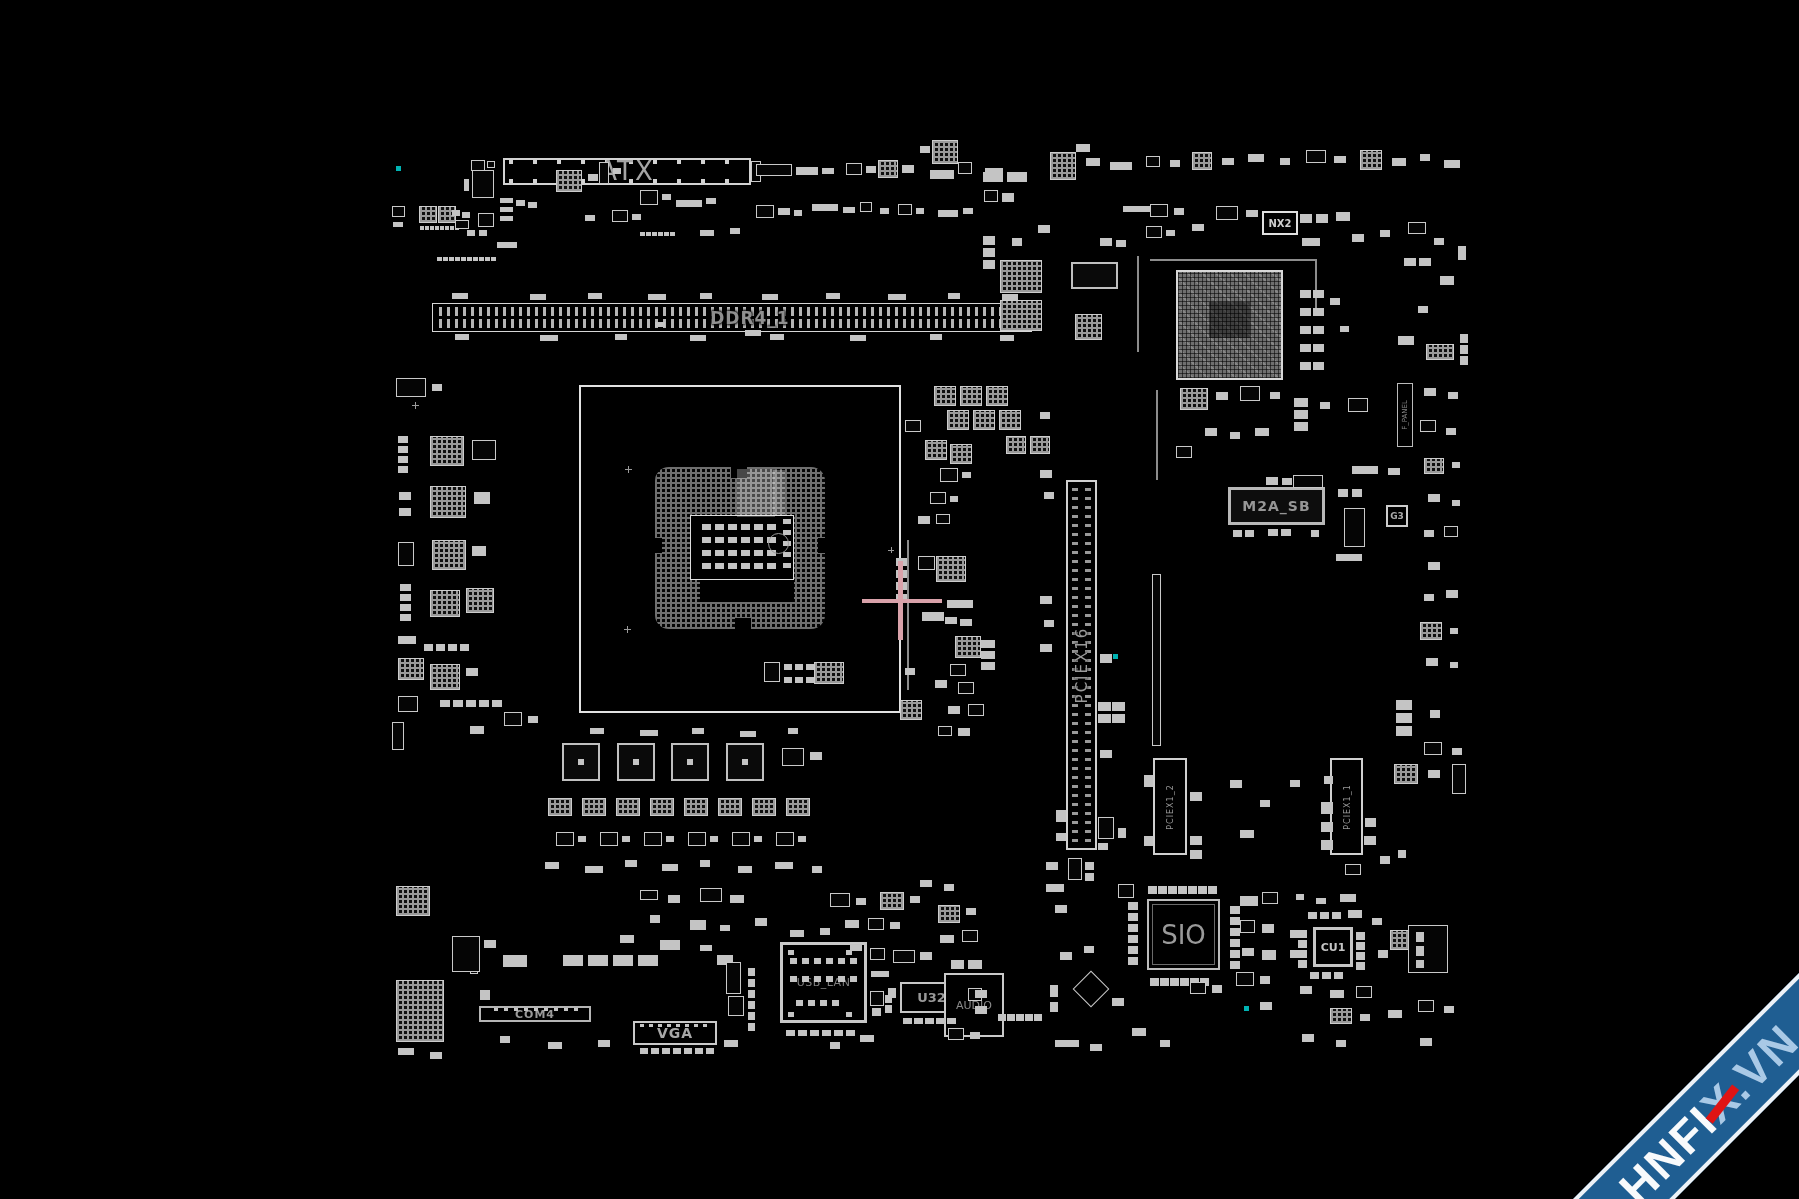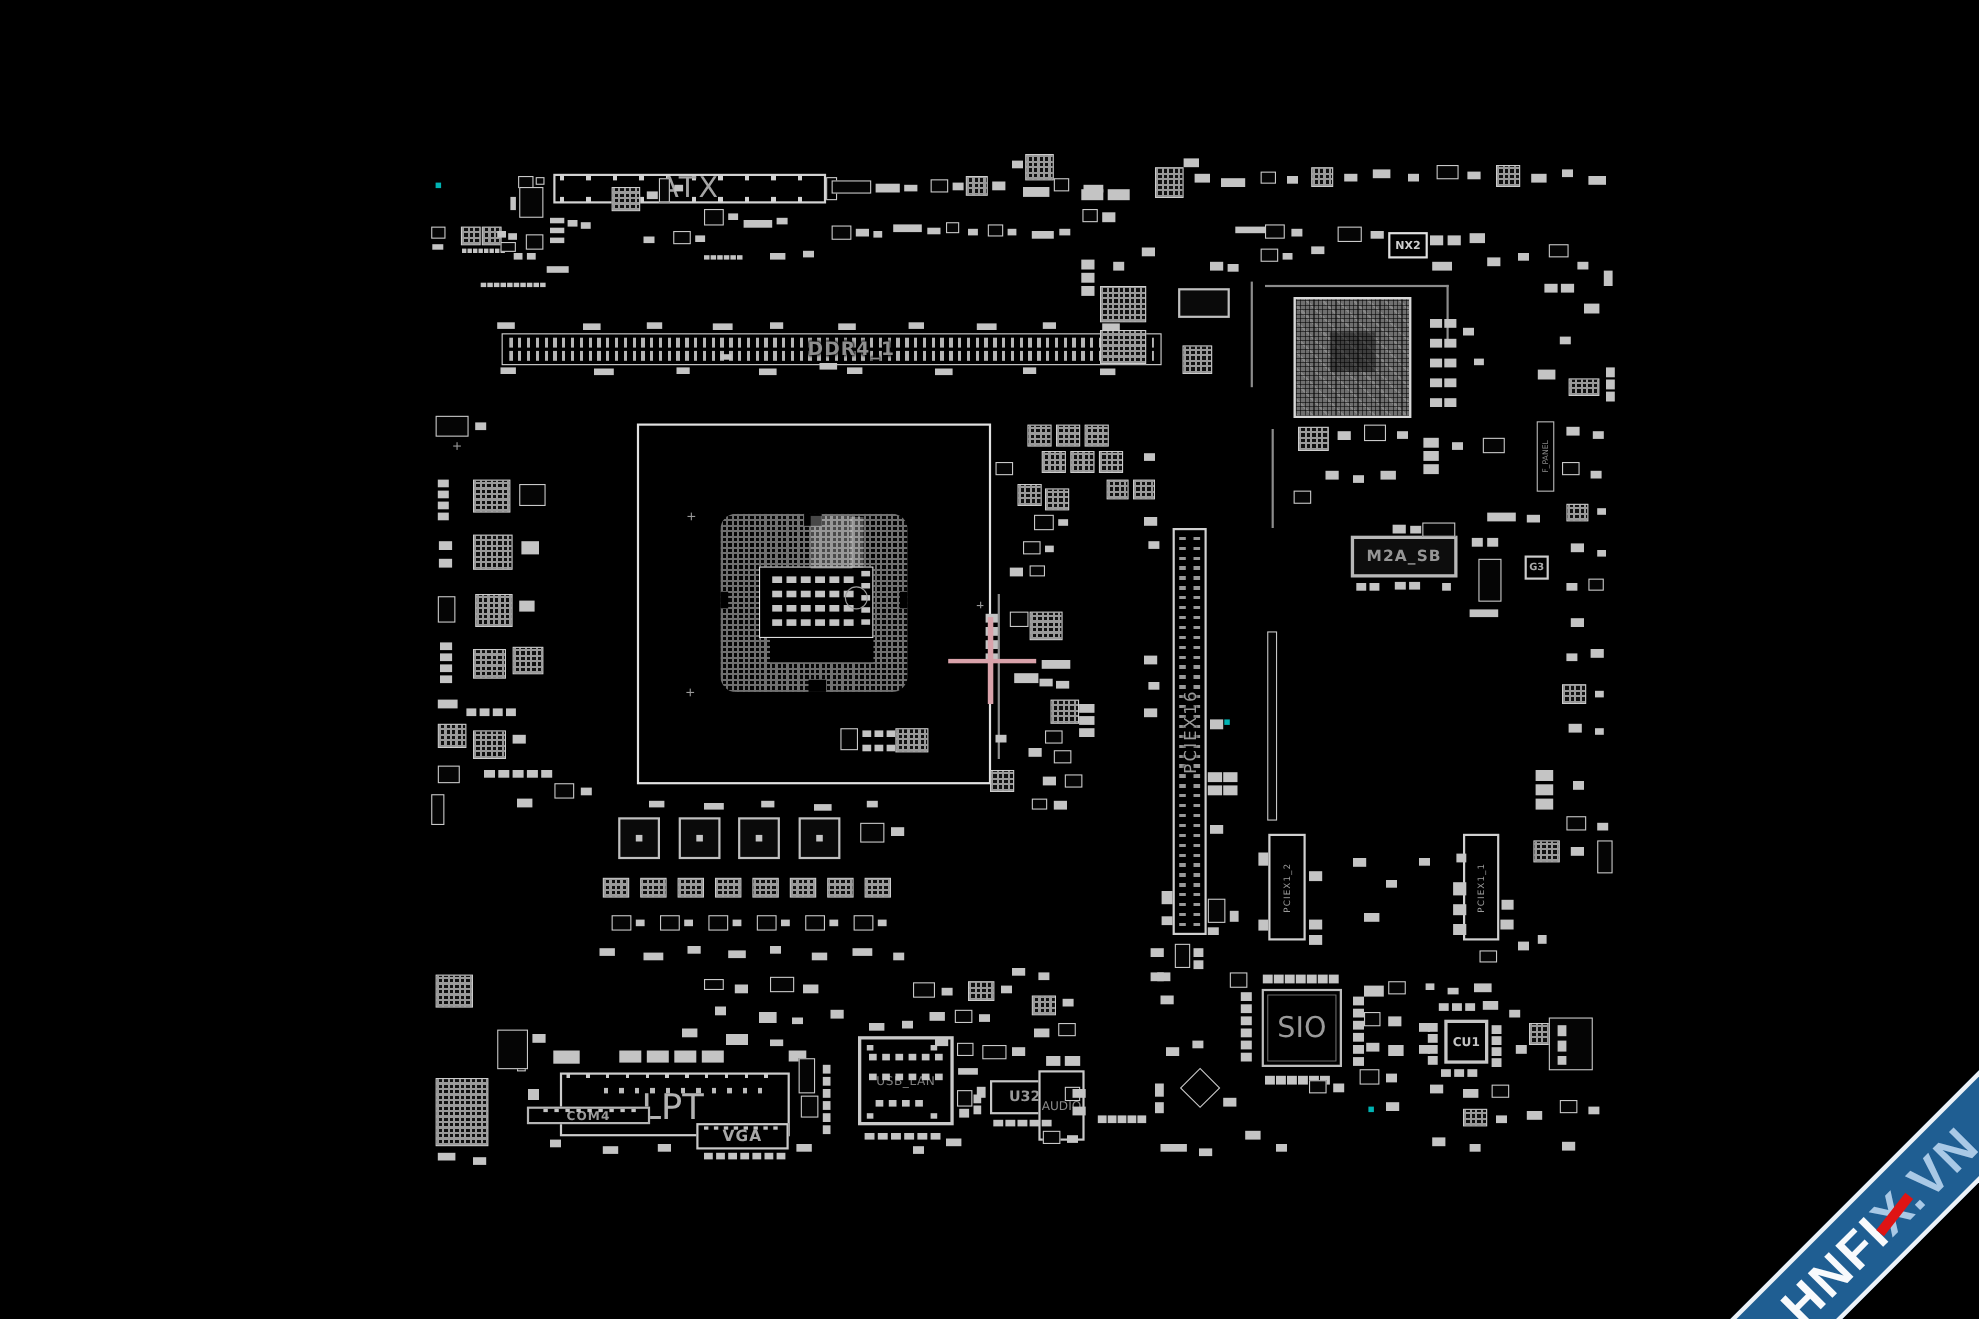--- a/index.html
+++ b/index.html
@@ -760,21 +760,21 @@
       <div class="cmp c-f" style="left: 620px; top: 935px; width: 14px; height: 8px;"></div>
       <div class="cmp c-f" style="left: 660px; top: 940px; width: 20px; height: 10px;"></div>
       <div class="cmp c-f" style="left: 700px; top: 945px; width: 12px; height: 6px;"></div>
     </div>
 
   <div class="major atx" style="left:503px;top:158px;width:248px;height:27px">
     <span class="lbl">ATX</span>
   </div>
   <div class="major tab" style="left:751px;top:161px;width:10px;height:21px"></div>
 
-  <div class="major ddr" style="left:456px;top:303px;width:600px;height:29px">
+  <div class="major ddr" style="left:432px;top:303px;width:600px;height:29px">
     <div class="pins p1"></div>
     <div class="pins p2"></div>
     <span class="lbl">DDR4_1</span>
   </div>
 
   <div class="major socket" style="left:579px;top:385px;width:322px;height:328px"></div>
   <div class="major pinfield" style="left:655px;top:467px;width:170px;height:162px"></div>
   <div class="major cavity" style="left:690px;top:515px;width:104px;height:65px"></div>
 
   <div class="major pcie" style="left:1066px;top:480px;width:31px;height:370px">
@@ -799,37 +799,33 @@
     <span class="lbl small">PCIEX1_1</span>
   </div>
 
   <div class="major lblbox sio" style="left:1147px;top:899px;width:73px;height:71px">
     <span>SIO</span>
   </div>
   <div class="major lblbox cu1" style="left:1313px;top:927px;width:40px;height:40px">
     <span>CU1</span>
   </div>
 
-  <div class="major lpt" style="left:509px;top:975px;width:209px;height:58px">
-    <div class="dots"></div>
-    <span class="lbl">LPT</span>
-  </div>
   <div class="major lblbox com4" style="left:479px;top:1006px;width:112px;height:16px">
     <span>COM4</span>
   </div>
   <div class="major lblbox vga" style="left:633px;top:1021px;width:84px;height:24px">
     <span>VGA</span>
   </div>
   <div class="major lblbox usblan" style="left:780px;top:942px;width:87px;height:81px">
     <span>USB_LAN</span>
   </div>
   <div class="major lblbox u32" style="left:900px;top:982px;width:63px;height:31px">
     <span>U32</span>
   </div>
-  <div class="major lblbox audio" style="left:944px;top:973px;width:42px;height:64px">
+  <div class="major lblbox audio" style="left:944px;top:973px;width:60px;height:64px">
     <span>AUDIO</span>
   </div>
 
   <div class="major fpanel" style="left:1397px;top:383px;width:16px;height:64px">
     <span class="lbl">F_PANEL</span>
   </div>
   <div class="major lblbox g3" style="left:1386px;top:505px;width:22px;height:22px">
     <span>G3</span>
   </div>
 

